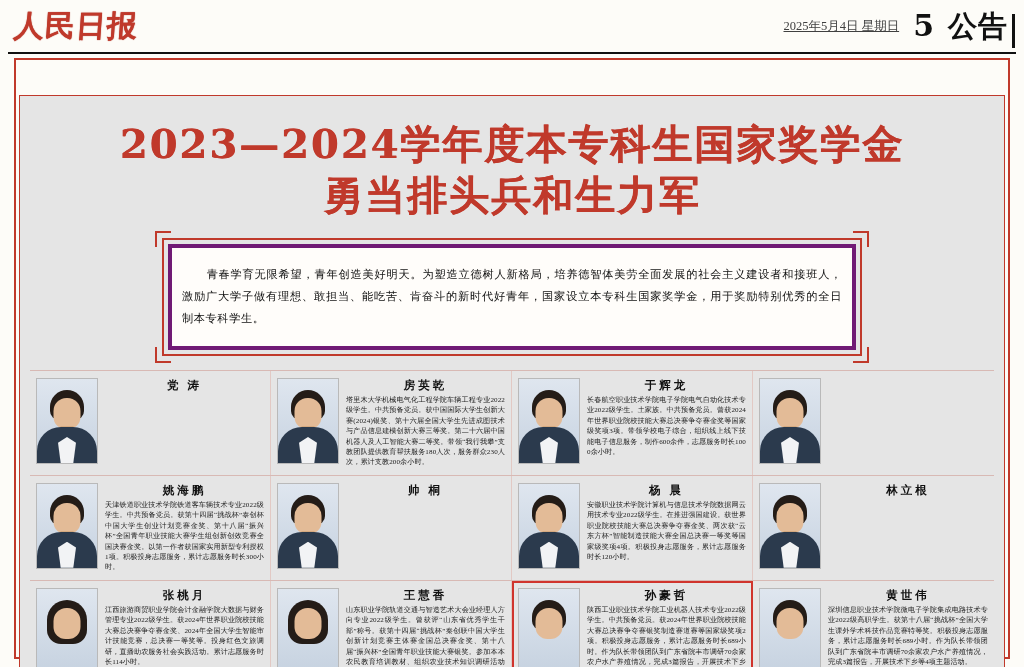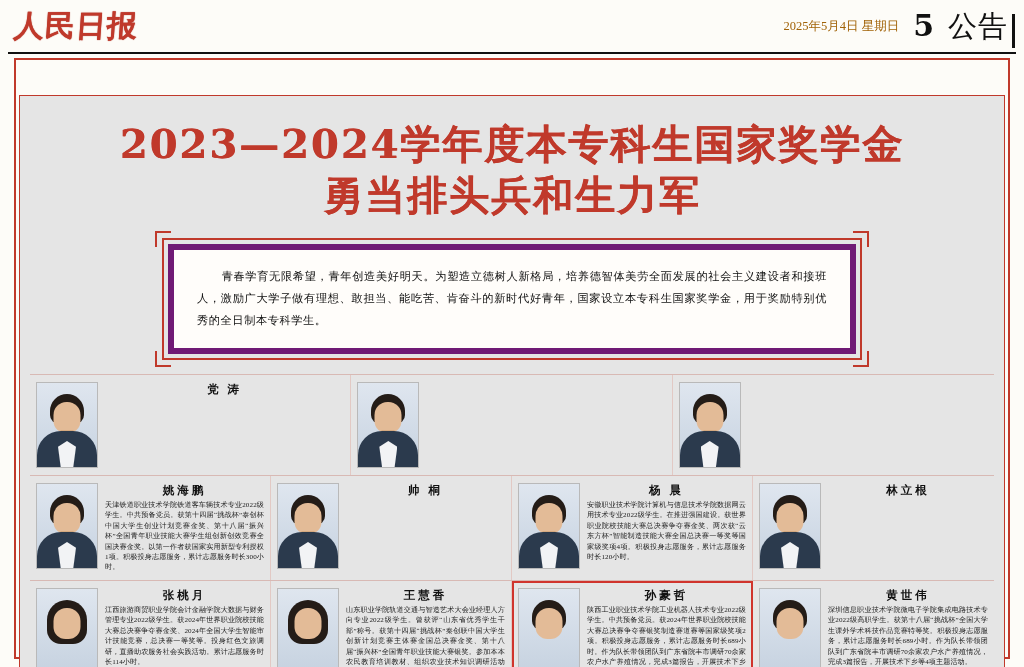--- a/index.html
+++ b/index.html
@@ -42,35 +42,36 @@
   .masthead-right {
     margin-left: auto;
     display: flex;
     align-items: flex-end;
     gap: 14px;
     padding-right: 6px;
   }
   .md-date {
     font-family: "Liberation Serif", serif;
     font-size: 12.5px;
-    color: #a16207;
+    color: #404040;
     padding-bottom: 6px;
     white-space: nowrap;
+    text-decoration: underline;
   }
   .md-pageno {
     font-family: "DejaVu Serif", serif;
     font-size: 30px;
     font-weight: bold;
     color: #111;
     line-height: 1;
   }
   .md-section {
     font-family: "DejaVu Serif", serif;
     font-size: 29px;
-    font-weight: normal;
+    font-weight: bold;
     color: #111;
     line-height: 1;
     letter-spacing: 1px;
     position: relative;
   }
   .md-section::after {
     content: "";
     position: absolute;
     right: -7px; top: 2px;
     width: 3px; height: 34px;
@@ -123,22 +124,22 @@
   }
   .lead-deco::before, .lead-deco::after {
     content: "";
     position: absolute;
     width: 26px; height: 26px;
     border: 2px solid #c0392b;
   }
   .lead-deco::before { left: -2px; top: -2px; border-right: none; border-bottom: none; }
   .lead-deco::after { right: -2px; bottom: -2px; border-left: none; border-top: none; }
   .lead-box {
-    border: 6px solid #701a75;
-    padding: 16px 23px 14px;
+    border: 4px solid #701a75;
+    padding: 16px 10px 14px;
     background: #fffdfa;
   }
   .lead-p {
     font-family: "Liberation Serif", serif;
     font-size: 11.2px;
     line-height: 1.95;
     color: #111;
     text-align: justify;
     text-indent: 2.2em;
     letter-spacing: 0.6px;
@@ -295,20 +296,38 @@
             </div>
             <div class="cell">
               <div class="photo">
                 <div class="bg"></div>
                 <div class="hair"></div>
                 <div class="face"></div>
                 <div class="neck"></div>
                 <div class="body"></div>
                 <div class="shirt"></div>
               </div>
+              <div class="txt">
+                <div class="name">房英乾</div>
+                <div class="bio">塔里木大学机械电气化工程学院车辆工程专业2022级学生。中共预备党员。获中国国际大学生创新大赛(2024)银奖、第十六届全国大学生先进成图技术与产品信息建模创新大赛三等奖。第二十六届中国机器人及人工智能大赛二等奖。带领“我行我攀”支教团队提供教育帮扶服务180人次，服务群众230人次，累计支教200余小时。</div>
+              </div>
+            </div>
+            <div class="cell">
+              <div class="photo">
+                <div class="bg"></div>
+                <div class="hair"></div>
+                <div class="face"></div>
+                <div class="neck"></div>
+                <div class="body"></div>
+                <div class="shirt"></div>
+              </div>
+              <div class="txt">
+                <div class="name">于辉龙</div>
+                <div class="bio">长春航空职业技术学院电子学院电气自动化技术专业2022级学生。土家族。中共预备党员。曾获2024年世界职业院校技能大赛总决赛争夺赛金奖等国家级奖项3项。带领学校电子综合，组织线上线下技能电子信息服务，制作600余件，志愿服务时长1000余小时。</div>
+              </div>
             </div>
             <div class="cell">
               <div class="photo">
                 <div class="bg"></div>
                 <div class="hair"></div>
                 <div class="face"></div>
                 <div class="neck"></div>
                 <div class="body"></div>
                 <div class="shirt"></div>
               </div>

